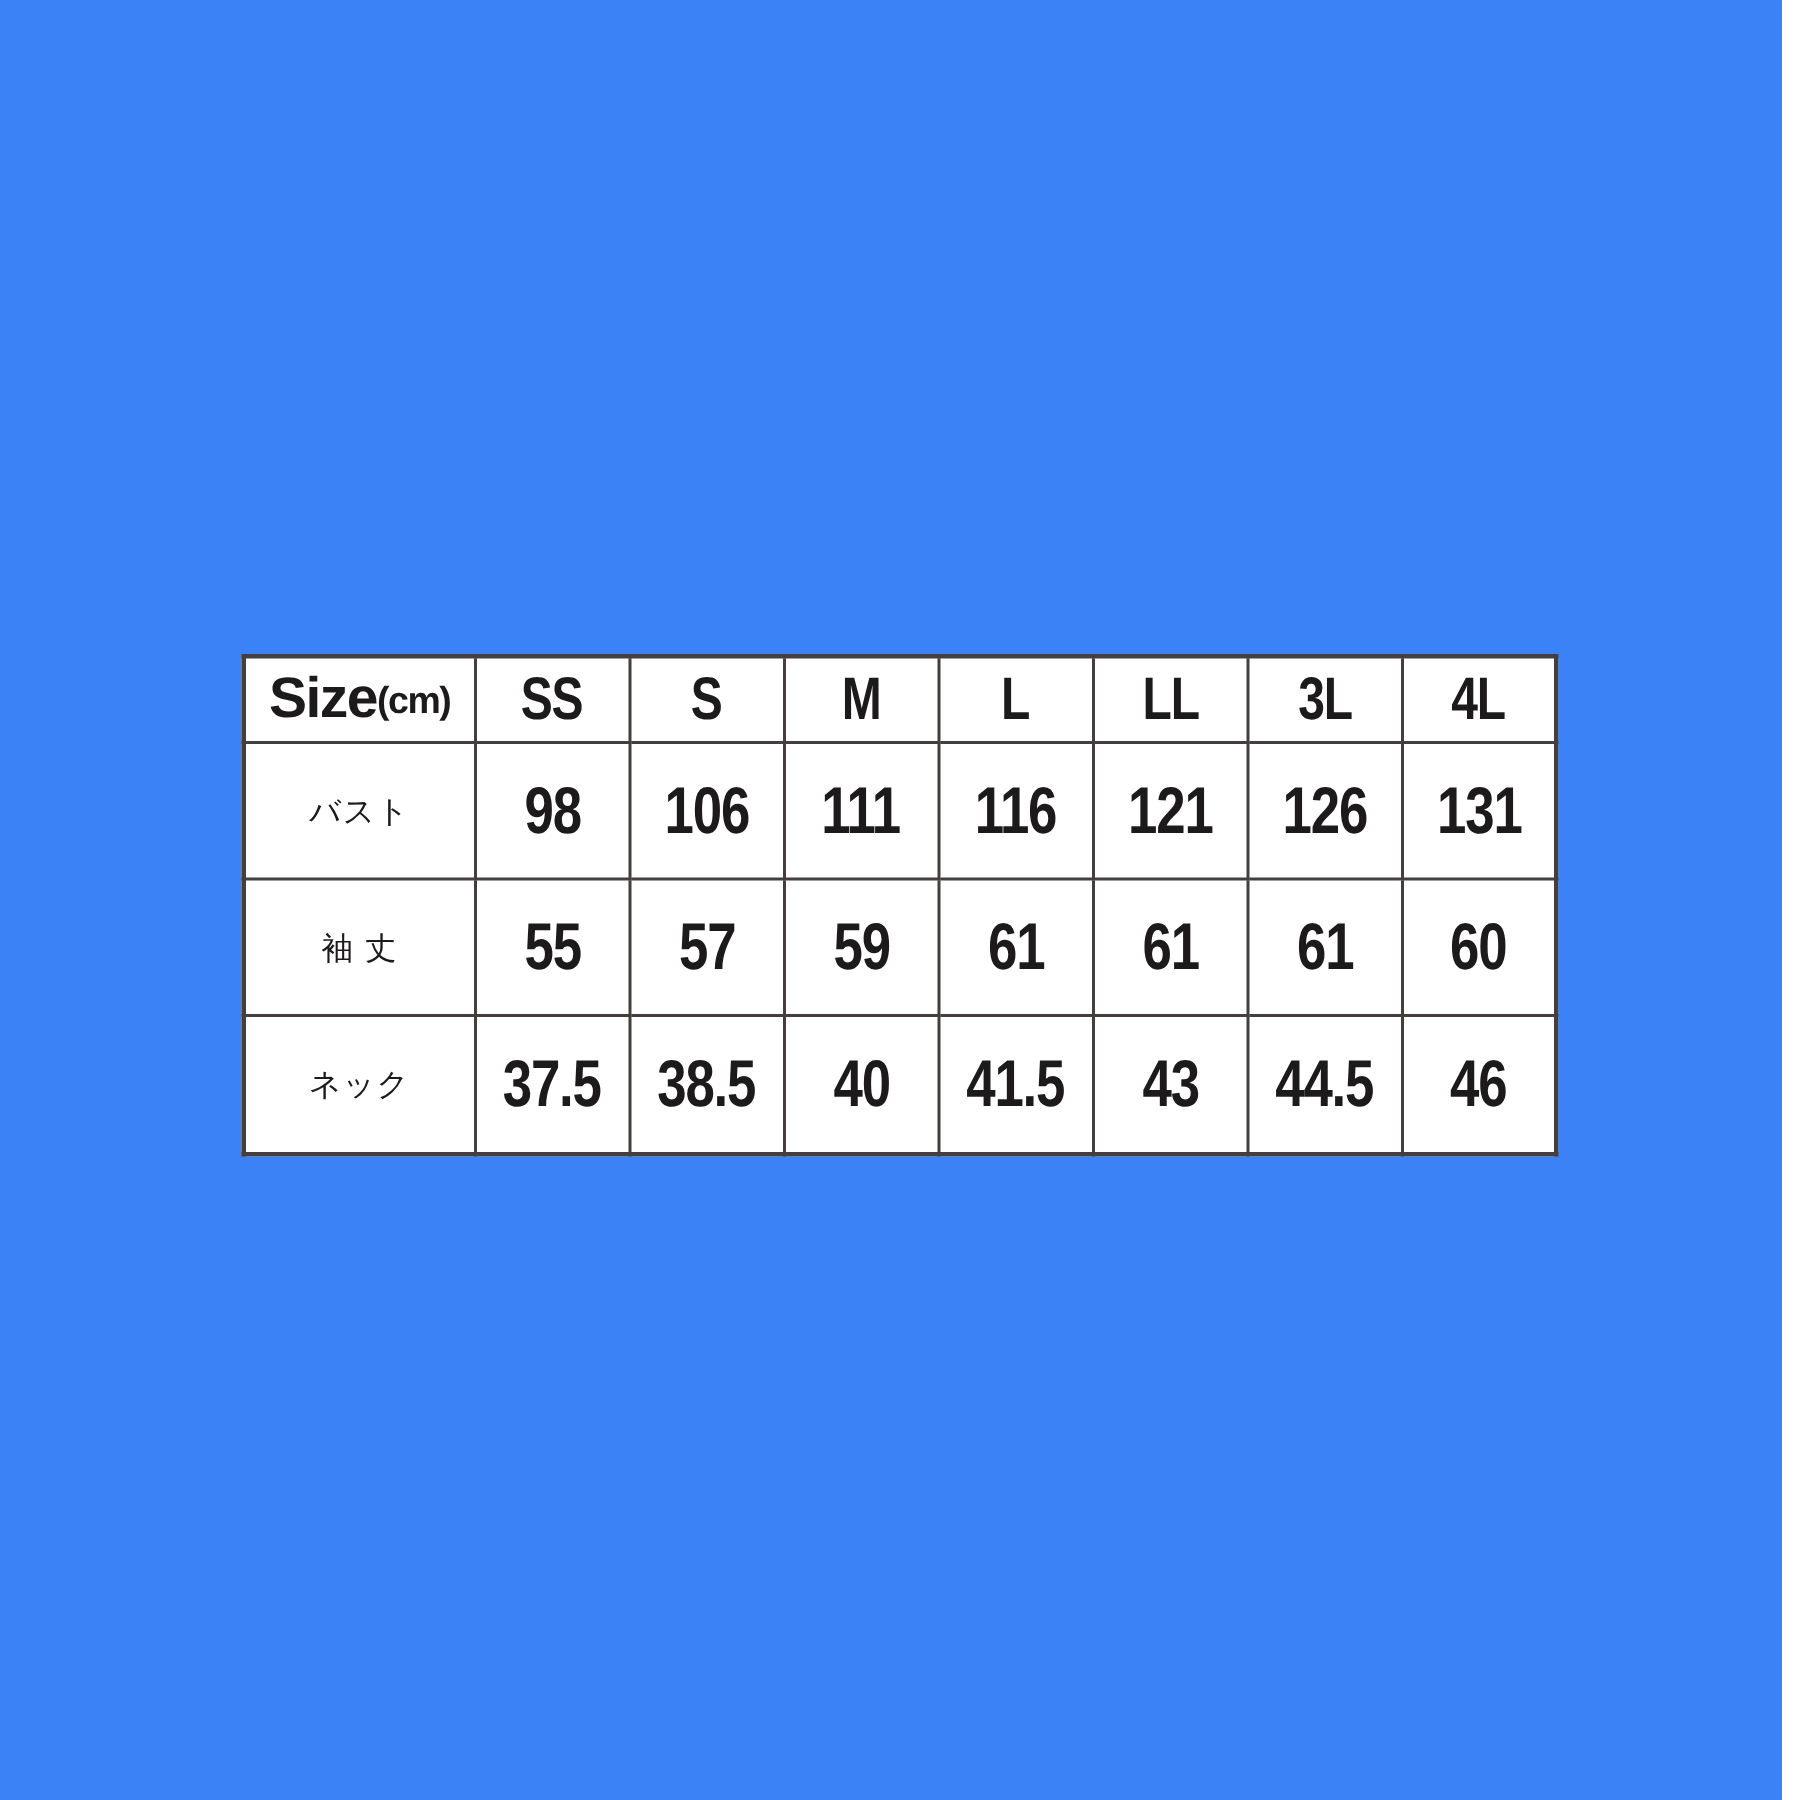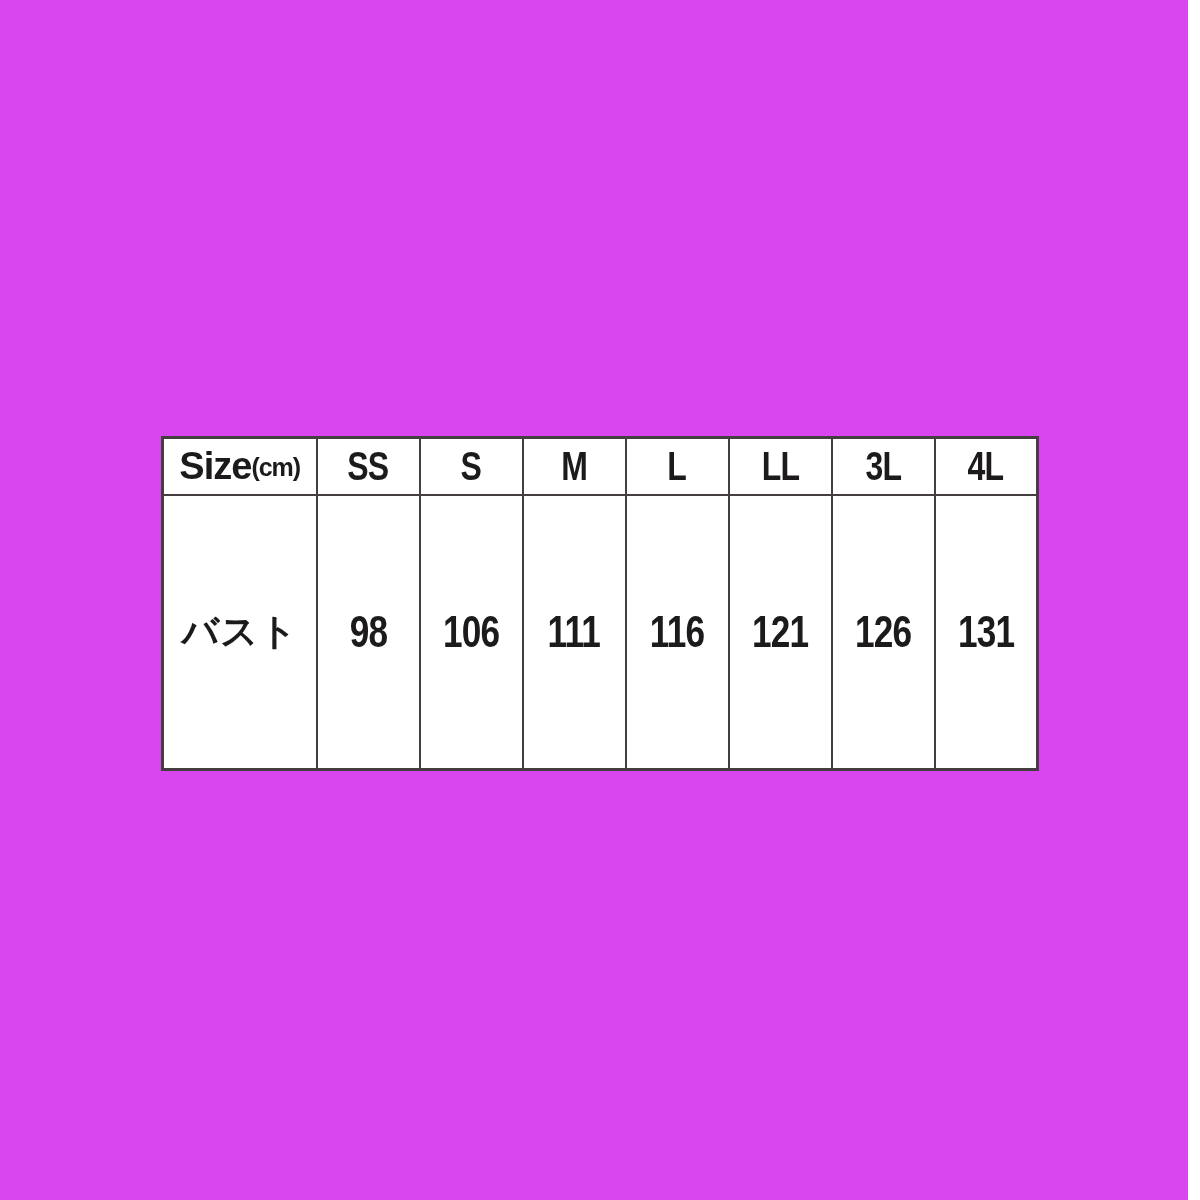--- a/index.html
+++ b/index.html
@@ -6,21 +6,21 @@
     margin: 0;
     padding: 0;
     width: 1200px;
     height: 1200px;
     background: #ffffff;
   }
   .stage {
     position: relative;
     width: 1188px;
     height: 1200px;
-    background: #d946ef;
+    background: #3b82f6;
     font-family: "Liberation Sans", "DejaVu Sans", sans-serif;
     overflow: hidden;
   }
   table.size-table {
     position: absolute;
     left: 161px;
     top: 436px;
     width: 878px;
     height: 335px;
     border-collapse: collapse;
@@ -50,22 +50,22 @@
   }
   .head-cell span {
     font-size: 40px;
     font-weight: 700;
   }
   .value-cell span {
     font-size: 44px;
     font-weight: 700;
   }
   .label-cell {
-    font-size: 37px;
-    font-weight: 700;
+    font-size: 21px;
+    font-weight: 400;
     letter-spacing: 1px;
   }
   .corner-cell { letter-spacing: 0; }
   .size-word {
     font-size: 38px;
     font-weight: 700;
     letter-spacing: -1px;
   }
   .unit-word {
     font-size: 25px;
@@ -105,15 +105,35 @@
       <tr>
         <td class="label-cell">バスト</td>
         <td class="value-cell"><span class="squeeze">98</span></td>
         <td class="value-cell"><span class="squeeze">106</span></td>
         <td class="value-cell"><span class="squeeze">111</span></td>
         <td class="value-cell"><span class="squeeze">116</span></td>
         <td class="value-cell"><span class="squeeze">121</span></td>
         <td class="value-cell"><span class="squeeze">126</span></td>
         <td class="value-cell"><span class="squeeze">131</span></td>
       </tr>
+      <tr>
+        <td class="label-cell">袖 丈</td>
+        <td class="value-cell"><span class="squeeze">55</span></td>
+        <td class="value-cell"><span class="squeeze">57</span></td>
+        <td class="value-cell"><span class="squeeze">59</span></td>
+        <td class="value-cell"><span class="squeeze">61</span></td>
+        <td class="value-cell"><span class="squeeze">61</span></td>
+        <td class="value-cell"><span class="squeeze">61</span></td>
+        <td class="value-cell"><span class="squeeze">60</span></td>
+      </tr>
+      <tr>
+        <td class="label-cell">ネック</td>
+        <td class="value-cell"><span class="squeeze">37.5</span></td>
+        <td class="value-cell"><span class="squeeze">38.5</span></td>
+        <td class="value-cell"><span class="squeeze">40</span></td>
+        <td class="value-cell"><span class="squeeze">41.5</span></td>
+        <td class="value-cell"><span class="squeeze">43</span></td>
+        <td class="value-cell"><span class="squeeze">44.5</span></td>
+        <td class="value-cell"><span class="squeeze">46</span></td>
+      </tr>
     </tbody>
   </table>
 </div>
 
 </body></html>

